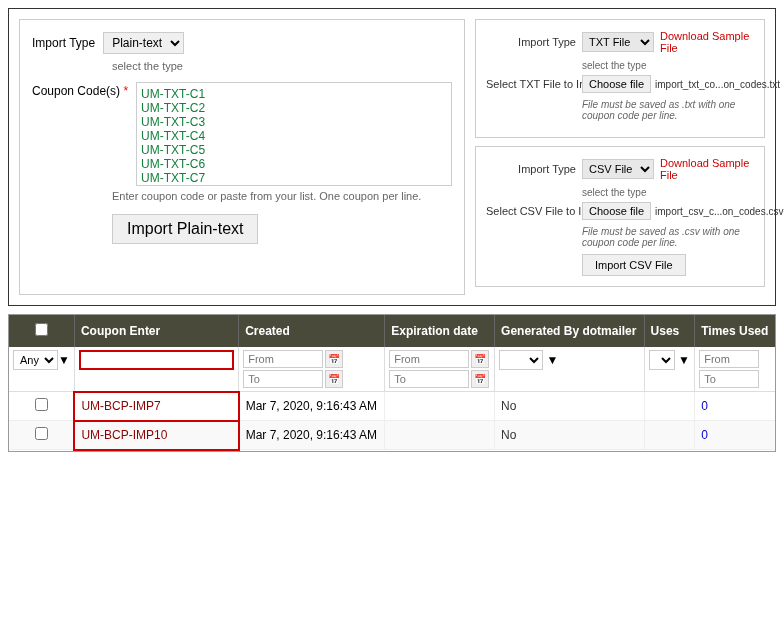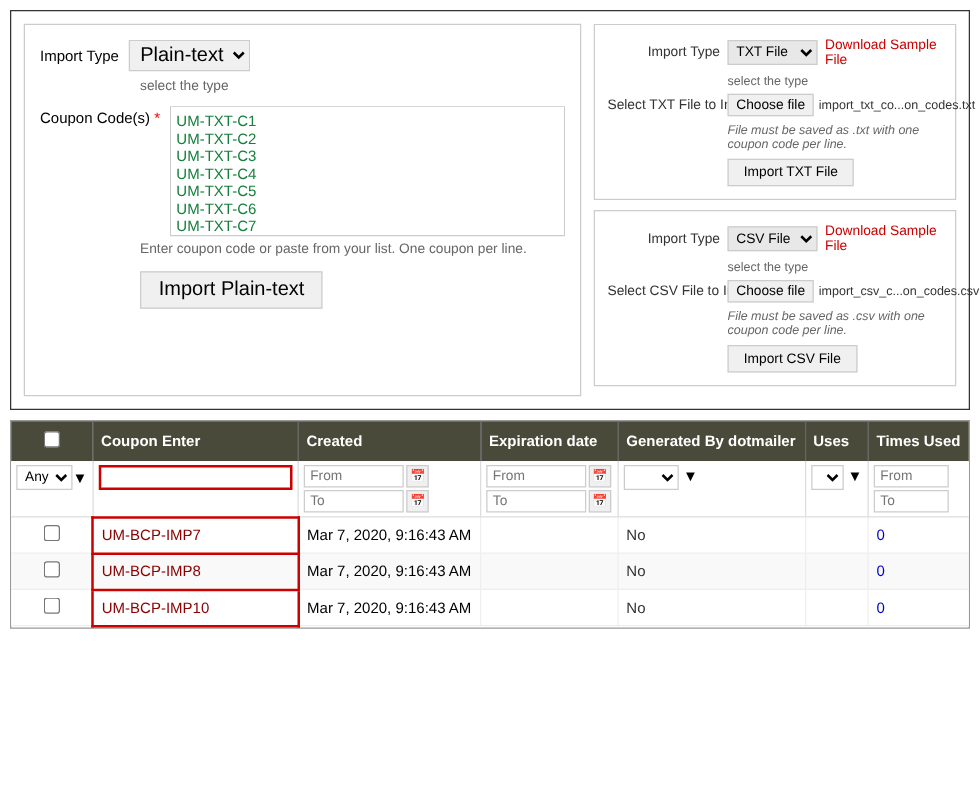--- a/index.html
+++ b/index.html
@@ -44,21 +44,21 @@
     .select-wrapper {
       display: flex;
       align-items: center;
       border: 1px solid #ccc;
       background: #fff;
     }
 
     .select-wrapper select {
       border: none;
       outline: none;
-      font-size: 16px;
+      font-size: 12px;
       padding: 2px 4px;
       background: #f0f0f0;
     }
 
     .select-hint {
       font-size: 11px;
       color: #666;
       margin-left: 80px;
       margin-bottom: 10px;
     }
@@ -422,21 +422,20 @@
         <span class="right-label">
           <span>Select TXT File to Import</span>
           <span class="required-star"> *</span>
         </span>
         <div class="choose-file-wrapper">
           <button class="choose-file-btn">Choose file</button>
           <span class="file-name">import_txt_co...on_codes.txt</span>
         </div>
       </div>
       <div class="file-hint">File must be saved as .txt with one coupon code per line.</div>
-      <button class="import-btn">Import TXT File</button>
     </div>
 
     <div class="right-card">
       <div class="right-row">
         <span class="right-label">Import Type</span>
         <select class="right-select">
           <option>CSV File</option>
           <option>TXT File</option>
           <option>Plain-text</option>
         </select>
@@ -570,43 +569,20 @@
       </td>
       <td>
         <span class="zero-value">0</span>
       </td>
     </tr>
         <tr>
       <td class="checkbox-cell">
         <input type="checkbox" style="">
       </td>
       <td class="coupon-code-cell">
-        <a href="#" class="coupon-code-link">UM-BCP-IMP8</a>
-      </td>
-      <td>
-        <span>Mar 7, 2020, 9:16:43 AM</span>
-      </td>
-      <td>
-        <span></span>
-      </td>
-      <td>
-        <span class="no-value">No</span>
-      </td>
-      <td>
-        <span></span>
-      </td>
-      <td>
-        <span class="zero-value">0</span>
-      </td>
-    </tr>
-        <tr>
-      <td class="checkbox-cell">
-        <input type="checkbox" style="">
-      </td>
-      <td class="coupon-code-cell">
         <a href="#" class="coupon-code-link">UM-BCP-IMP10</a>
       </td>
       <td>
         <span>Mar 7, 2020, 9:16:43 AM</span>
       </td>
       <td>
         <span></span>
       </td>
       <td>
         <span class="no-value">No</span>

